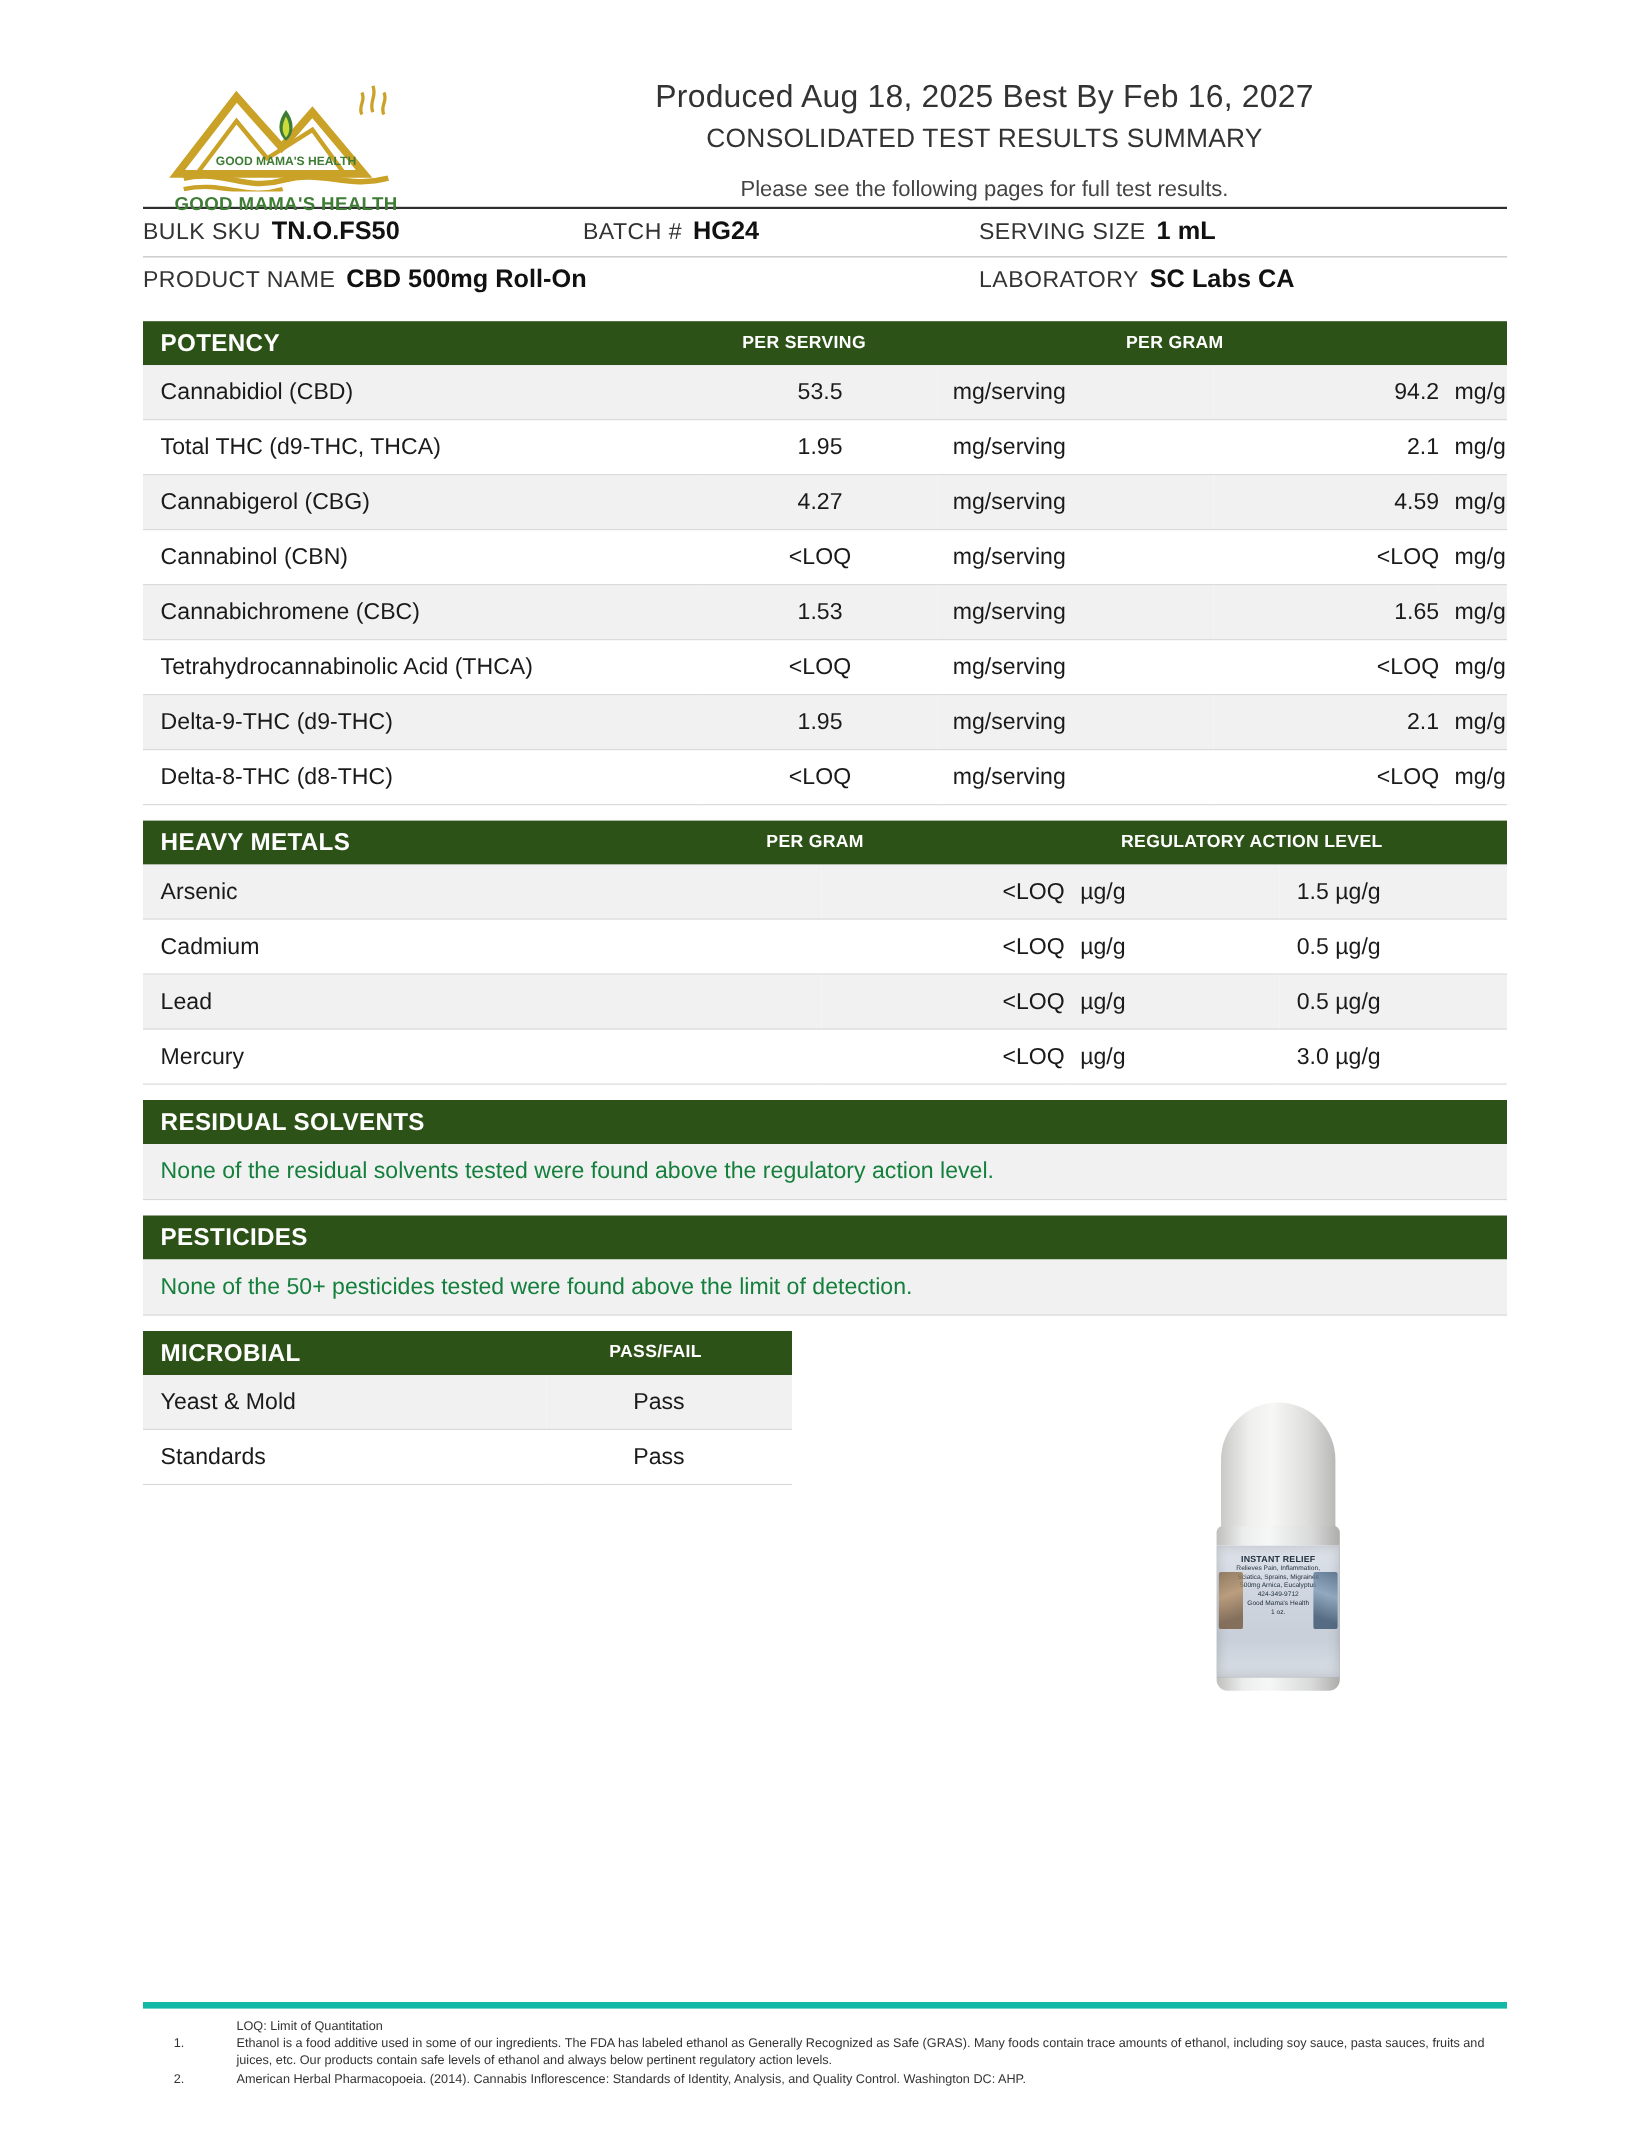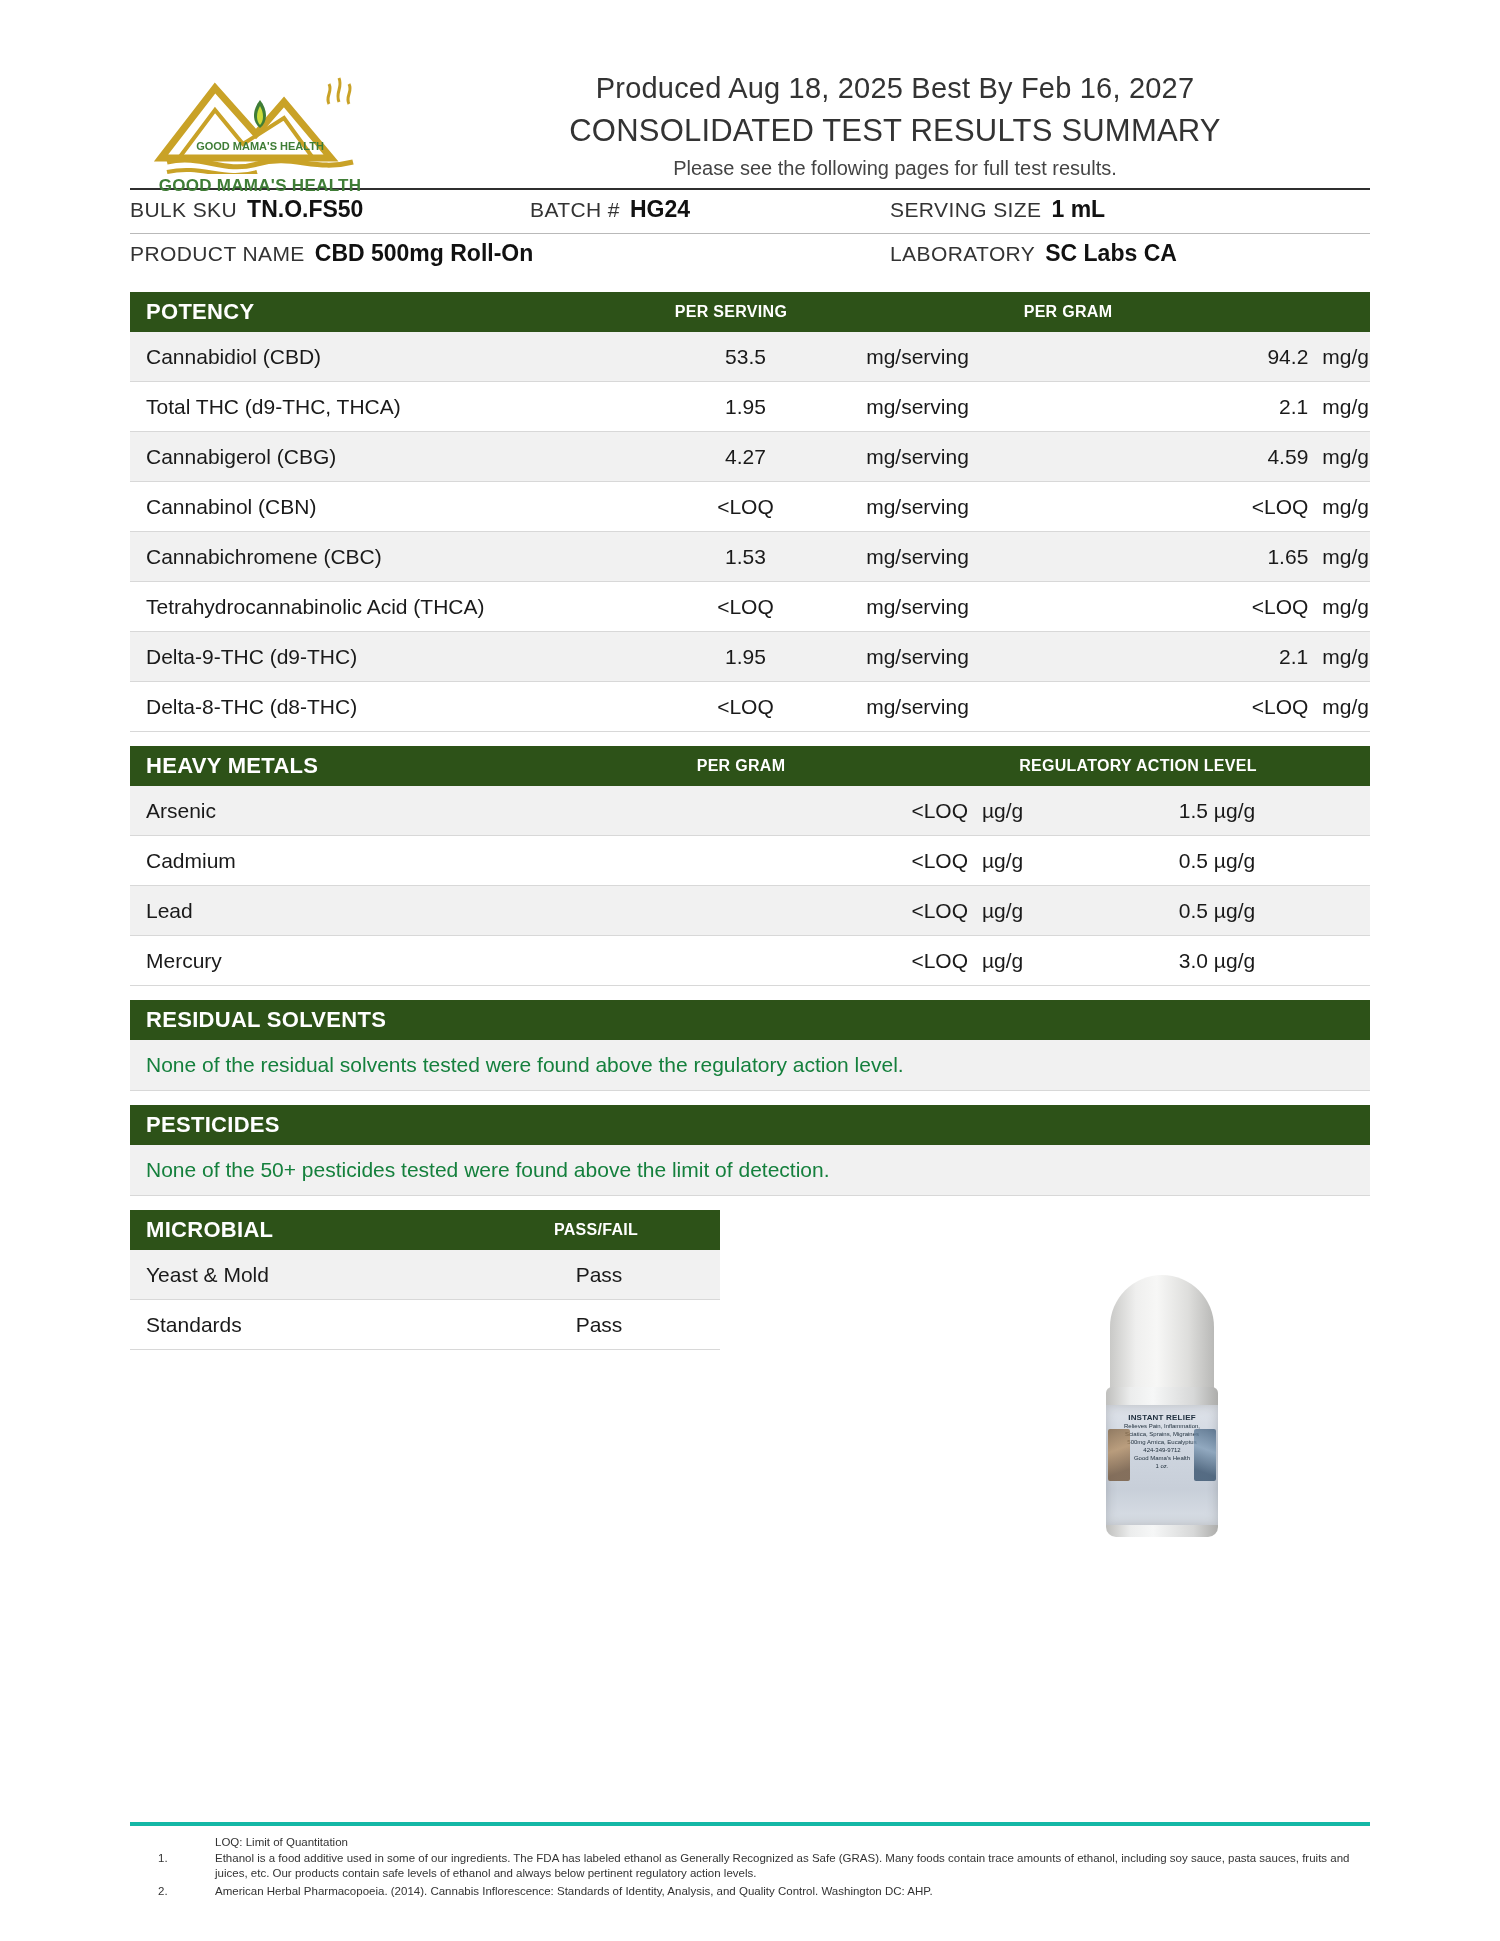--- a/index.html
+++ b/index.html
@@ -56,24 +56,24 @@
     padding-left: 30px;
     padding-top: 10px;
   }
   .produced-line {
     font-size: 29px;
     color: #333;
     letter-spacing: .2px;
     margin-bottom: 8px;
   }
   .summary-line {
-    font-size: 31px;
+    font-size: 24px;
     color: #333;
     letter-spacing: .2px;
-    margin-bottom: 8px;
+    margin-bottom: 20px;
   }
   .subnote-line {
     font-size: 20px;
     color: #444;
   }
 
   
   .meta-wrap {
     border-top: 2px solid #2f2f2f;
     margin-top: 8px;
@@ -268,21 +268,21 @@
     opacity: .75;
     border-radius: 2px;
   }
 
   
   .footer {
     position: absolute;
     left: 130px;
     right: 130px;
     bottom: 42px;
-    border-top: 4px solid #14b8a6;
+    border-top: 6px solid #14b8a6;
     padding-top: 10px;
   }
   .fn-loq {
     font-size: 11.5px;
     color: #333;
     padding-left: 85px;
   }
   .fn-row {
     display: flex;
     font-size: 11.5px;

